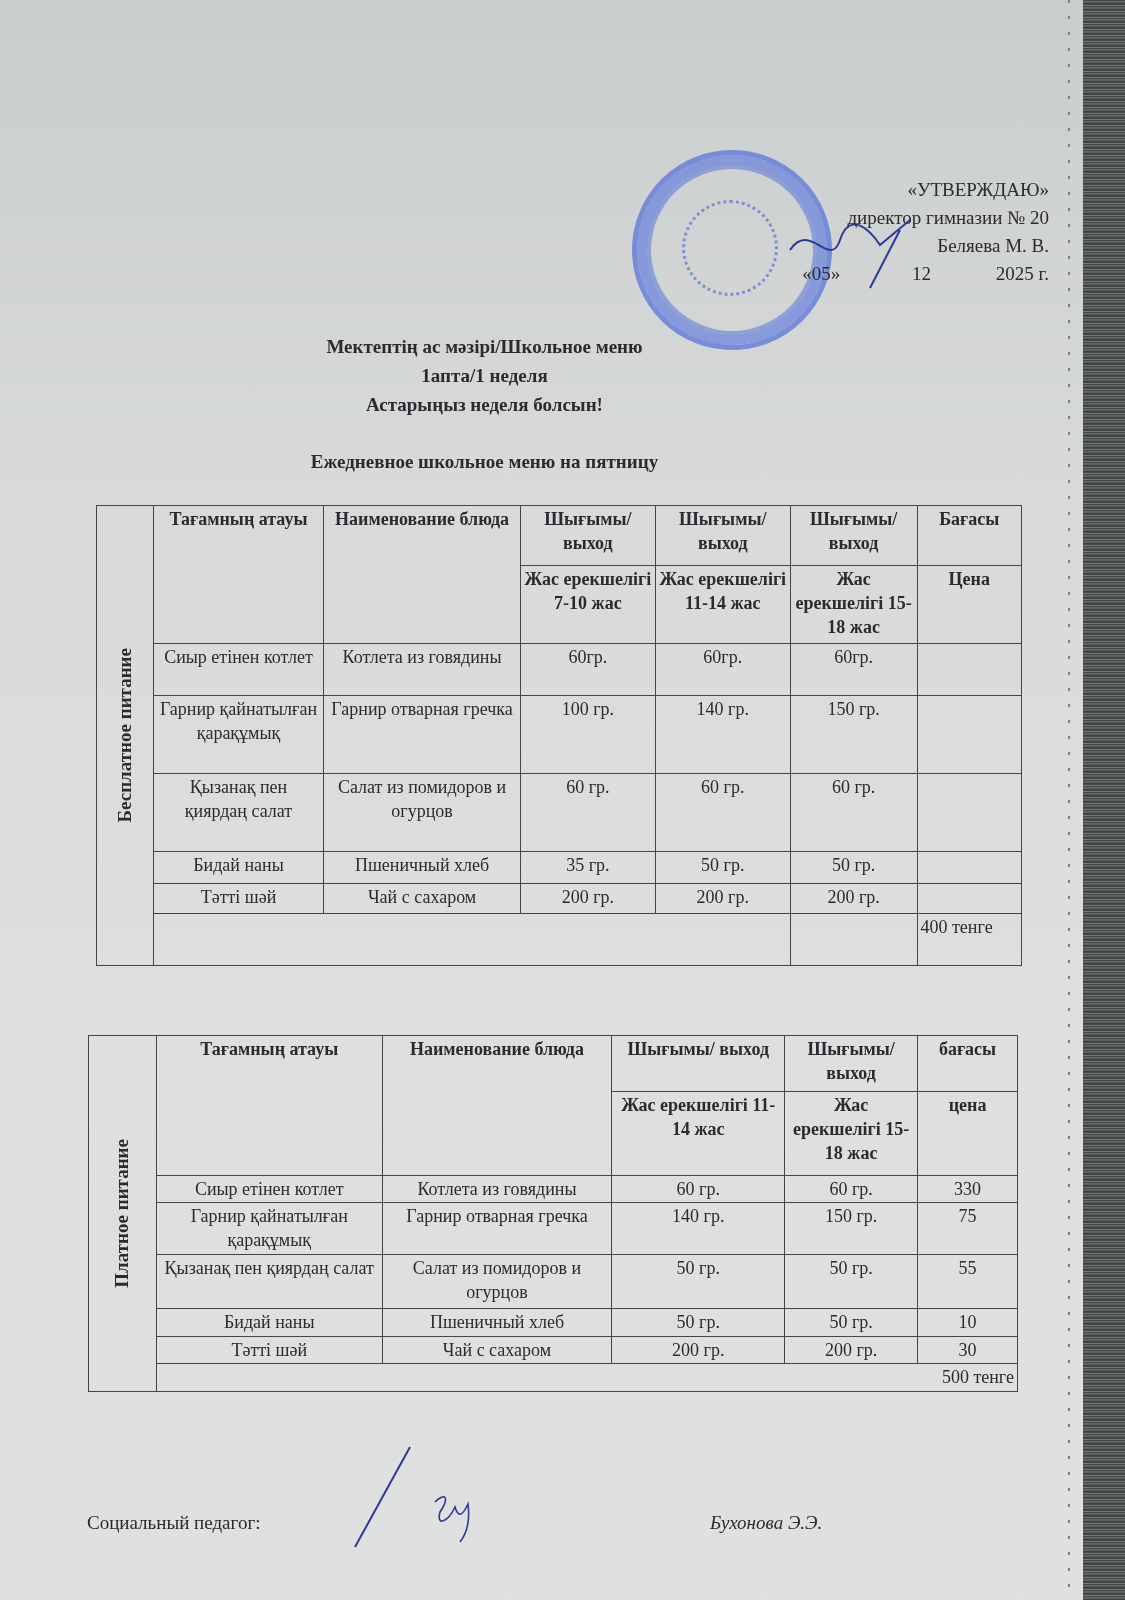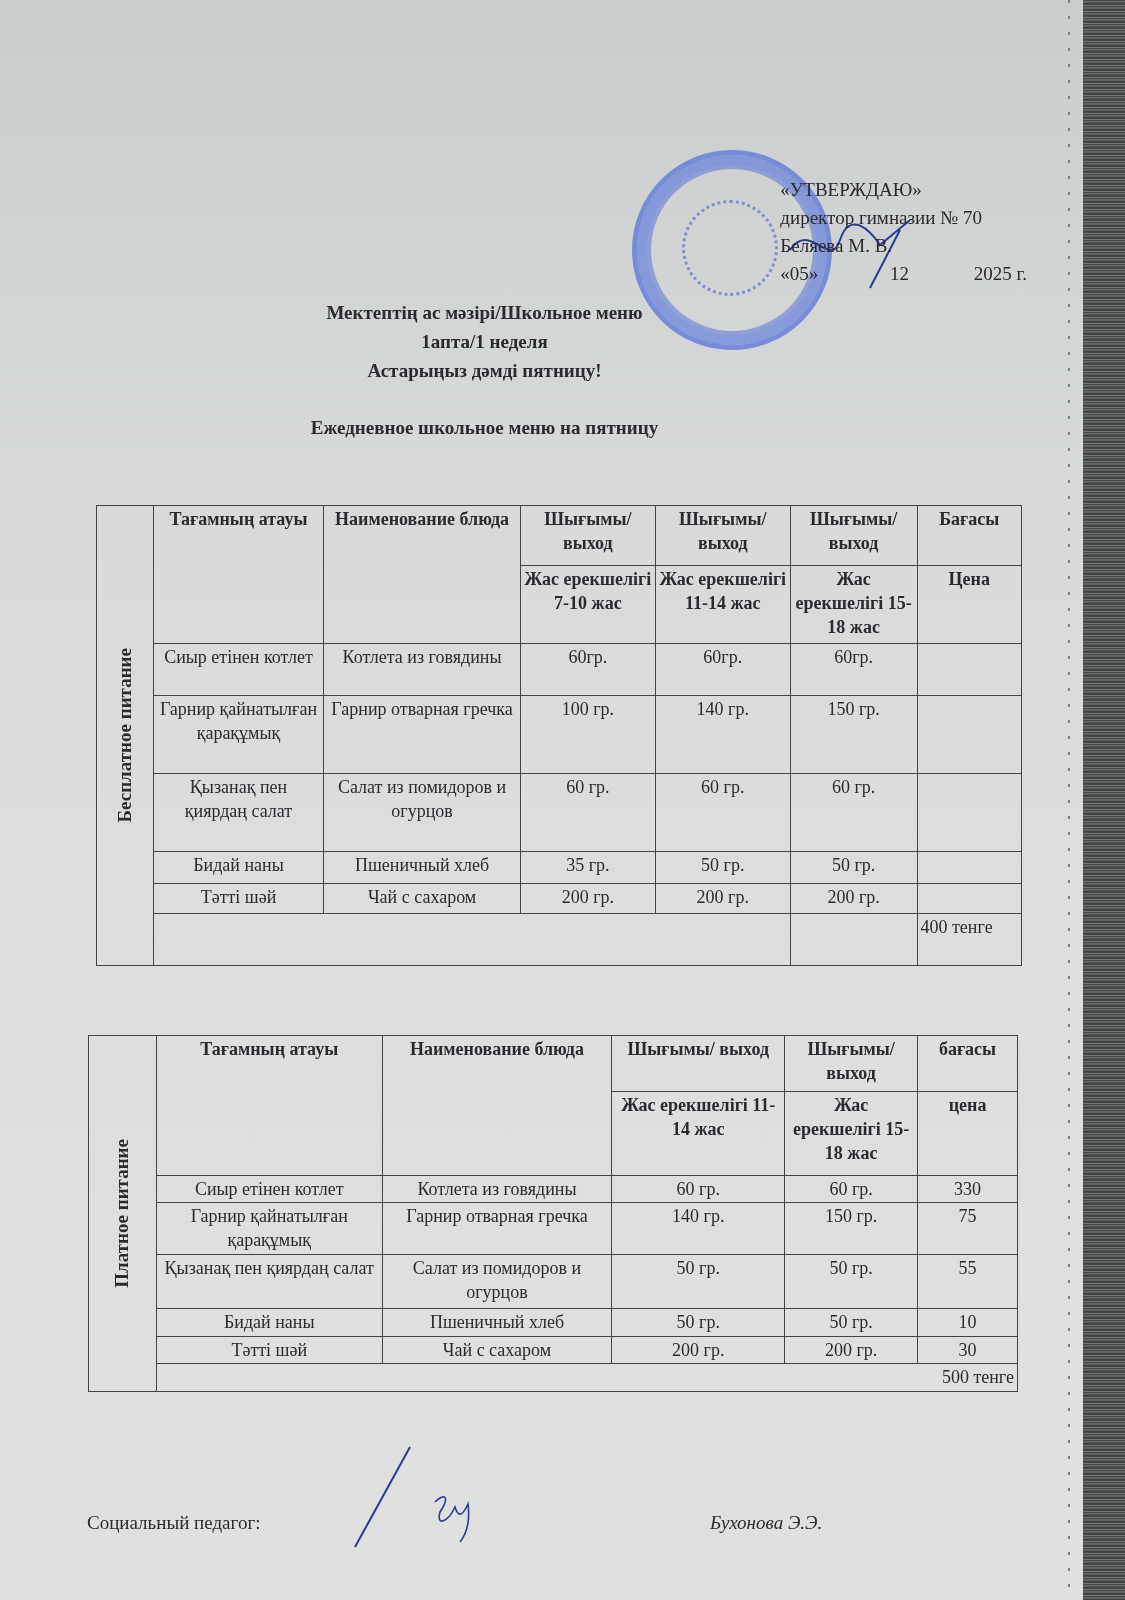--- a/index.html
+++ b/index.html
@@ -11,39 +11,39 @@
   }
   .paper-edge {
     position: absolute; top: 0; right: 0; width: 42px; height: 1600px;
     background: repeating-linear-gradient(180deg, #3a3d3d 0px, #6c706e 2px, #2e3030 4px, #8a8d8b 6px);
   }
   .perf-line {
     position: absolute; top: 0; right: 55px; width: 2px; height: 1600px;
     background: repeating-linear-gradient(180deg, #7d807e 0 3px, transparent 3px 16px);
   }
   .approve {
-    position: absolute; right: 98px; top: 176px; 
+    position: absolute; right: 76px; top: 176px; text-align: right;
     font-size: 19px; line-height: 28px;
   }
   .approve .date-line { display: inline-block; }
   .stamp {
     position: absolute; left: 632px; top: 150px; width: 190px; height: 190px;
     border-radius: 50%; border: 5px solid rgba(70,100,220,0.75);
     box-shadow: inset 0 0 0 10px rgba(90,120,230,0.25), inset 0 0 0 14px rgba(70,100,220,0.55);
     opacity: 0.85;
   }
   .stamp::after {
     content: ""; position: absolute; left: 45px; top: 45px; width: 90px; height: 90px; border-radius: 50%;
     border: 3px dotted rgba(70,100,220,0.7);
   }
   .signature-director {
     position: absolute; left: 780px; top: 210px; width: 150px; height: 80px;
   }
   .heading {
-    position: absolute; left: 0; width: 969px; top: 298px; text-align: center;
+    position: absolute; left: 0; width: 969px; top: 332px; text-align: center;
     font-weight: bold; font-size: 19px; line-height: 29px;
   }
   .heading .sub { margin-top: 28px; }
   table.menu {
     position: absolute; border-collapse: collapse; font-size: 18px;
   }
   table.menu td {
     border: 1.5px solid #444; text-align: center; vertical-align: top;
     padding: 1px 3px; line-height: 24px;
   }
@@ -72,33 +72,33 @@
 <div class="paper-edge"></div>
 <div class="perf-line"></div>
 
 <div class="stamp"></div>
 <svg class="signature-director" viewBox="0 0 150 80">
   <path d="M10 40 C30 10, 50 60, 60 30 S90 20, 100 35 L130 10 M120 20 L90 78" stroke="#2a3a9a" stroke-width="2" fill="none"></path>
 </svg>
 
 <div class="approve">
   <div>«УТВЕРЖДАЮ»</div>
-  <div>директор гимназии № 70</div>
+  <div>директор гимназии № 20</div>
   <div>Беляева М. В.</div>
   <div class="date-line">
     <span>«05»</span>
     <span style="margin:0 60px 0 67px;">12</span>
     <span>2025 г.</span>
   </div>
 </div>
 
 <div class="heading">
   <div>Мектептің ас мәзірі/Школьное меню</div>
   <div>1апта/1 неделя</div>
-  <div>Астарыңыз дәмді пятницу!</div>
+  <div>Астарыңыз неделя болсын!</div>
   <div class="sub">Ежедневное школьное меню на пятницу</div>
 </div>
 
 <table class="menu" id="t1">
   <colgroup>
     <col style="width:56px">
       <col style="width:168px">
       <col style="width:194px">
     <col style="width:133px">
       <col style="width:133px">

